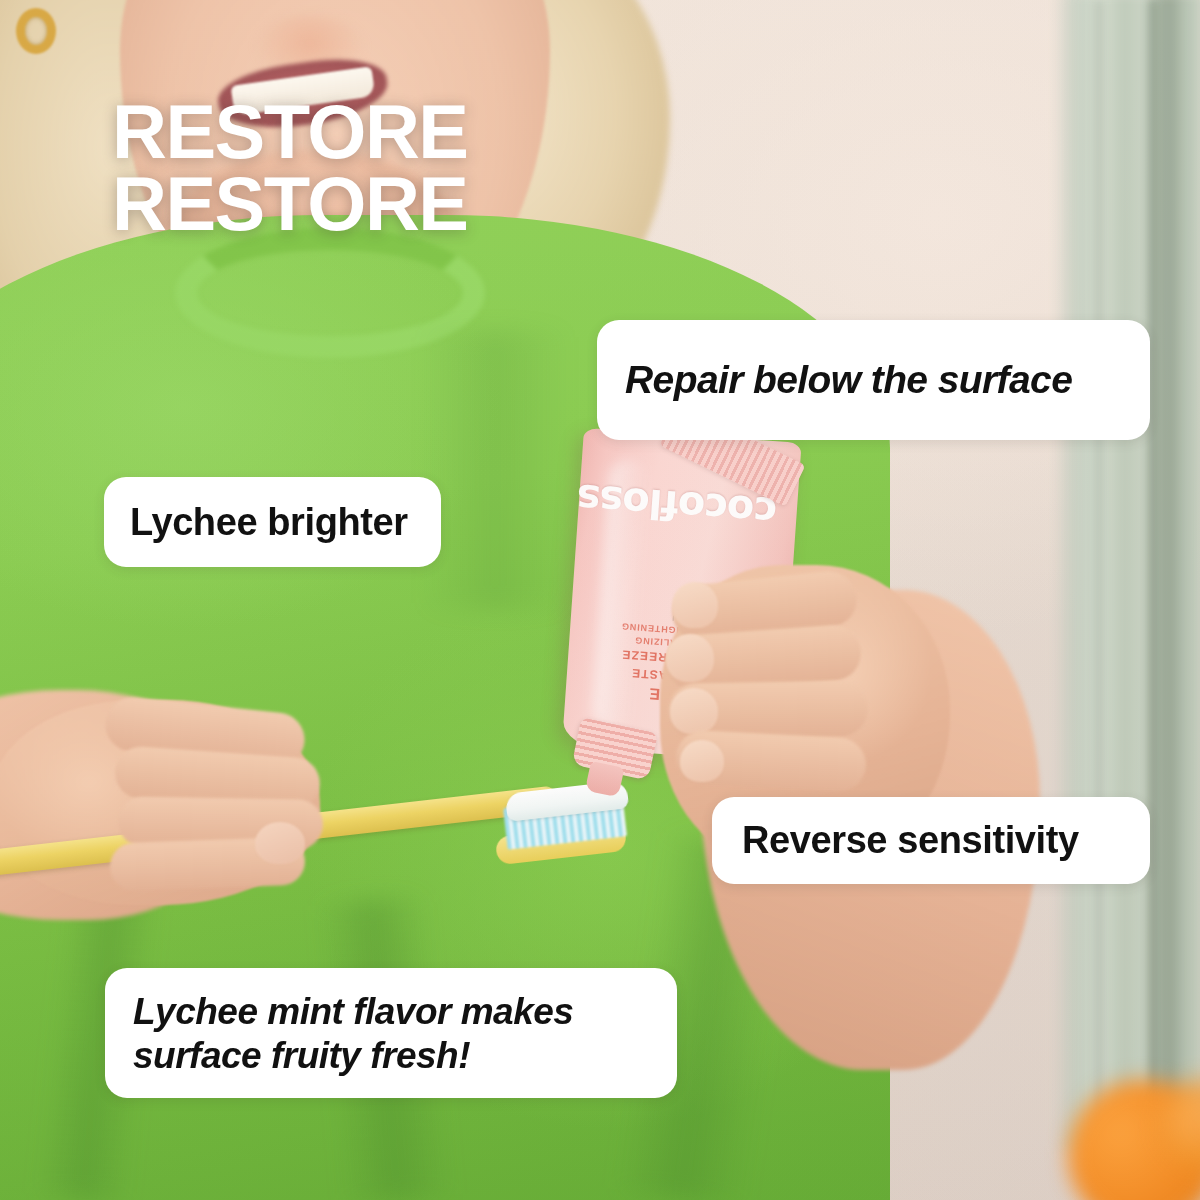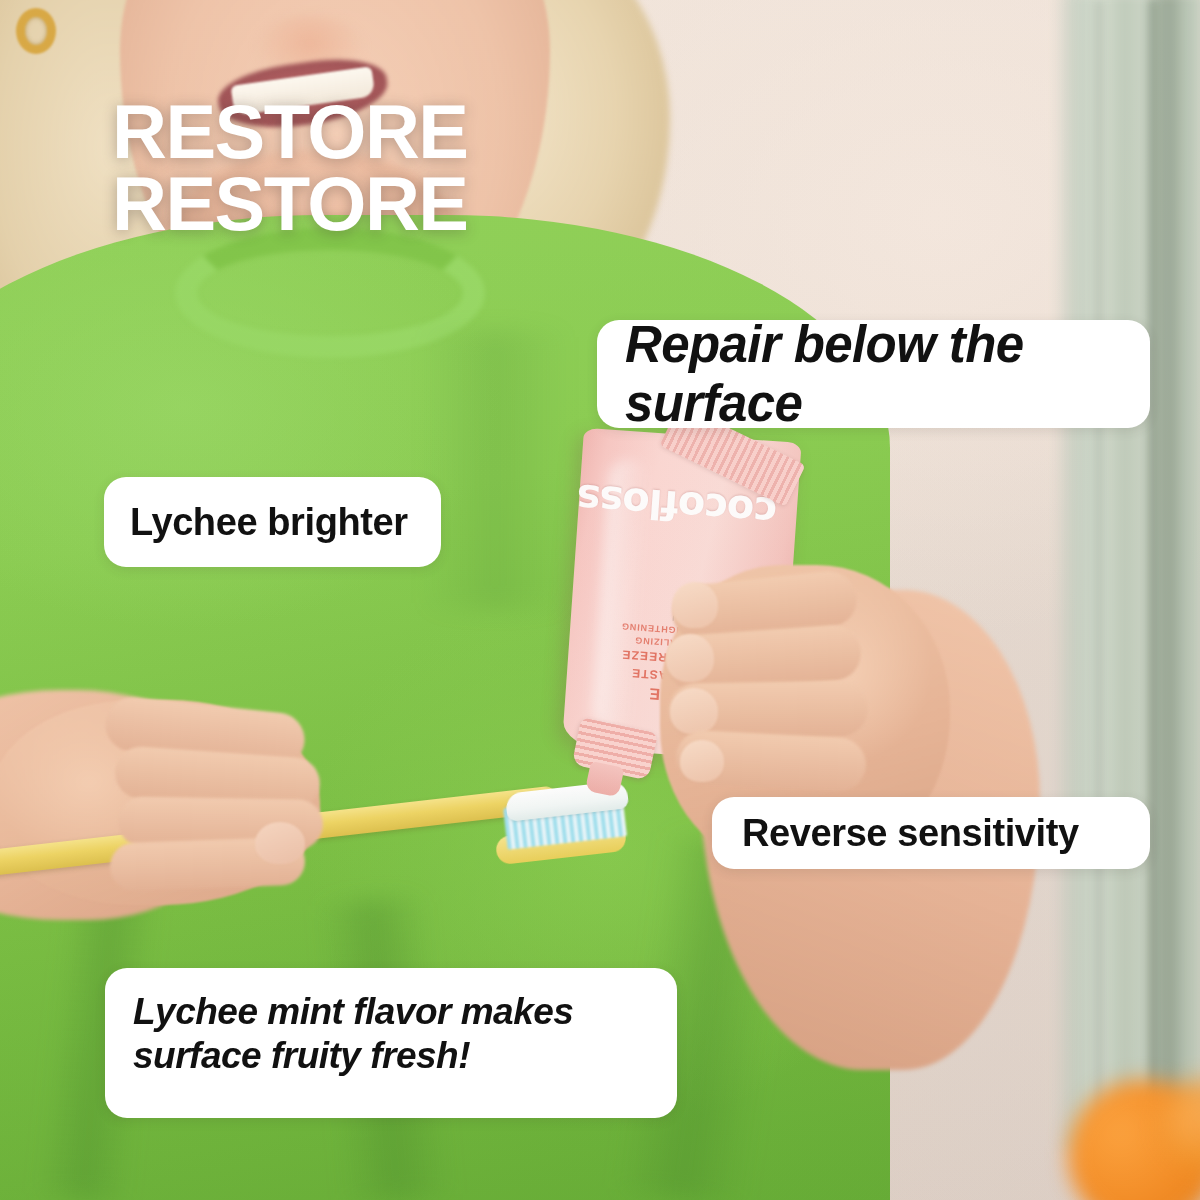--- a/index.html
+++ b/index.html
@@ -392,36 +392,36 @@
     border-radius:22px;
     color:#111111;
     font-weight:700;
     display:flex;
     align-items:center;
     box-shadow:0 3px 12px rgba(60,50,45,.12);
   }
   .callout.italic { font-style:italic; }
 
   #c-repair {
-    left:597px; top:320px; width:553px; height:108px;
+    left:597px; top:320px; width:553px; height:120px;
     padding-left:28px;
-    font-size:51px; letter-spacing:-.6px;
+    font-size:39px; letter-spacing:-.6px;
   }
   #c-shine {
     left:104px; top:477px; width:337px; height:90px;
     padding-left:26px;
     font-size:38px; letter-spacing:-.4px;
   }
   #c-reverse {
-    left:712px; top:797px; width:438px; height:72px;
+    left:712px; top:797px; width:438px; height:87px;
     padding-left:30px;
     font-size:38px; letter-spacing:-.4px;
   }
   #c-lychee {
-    left:105px; top:968px; width:572px; height:150px;
+    left:105px; top:968px; width:572px; height:130px;
     padding-left:28px;
     font-size:37px; line-height:1.18; letter-spacing:-.5px;
     display:block; padding-top:22px;
   }
   #c-lychee .line { display:block; }
 </style>
 </head>
 <body>
 
 <div id="ad">

